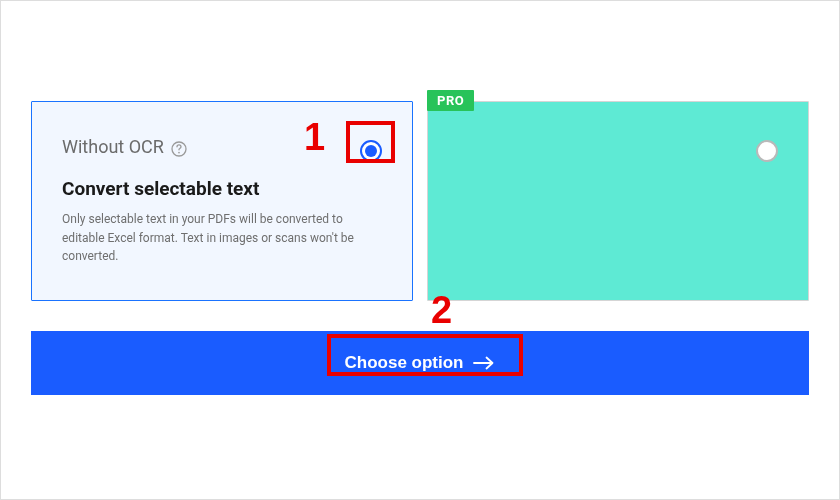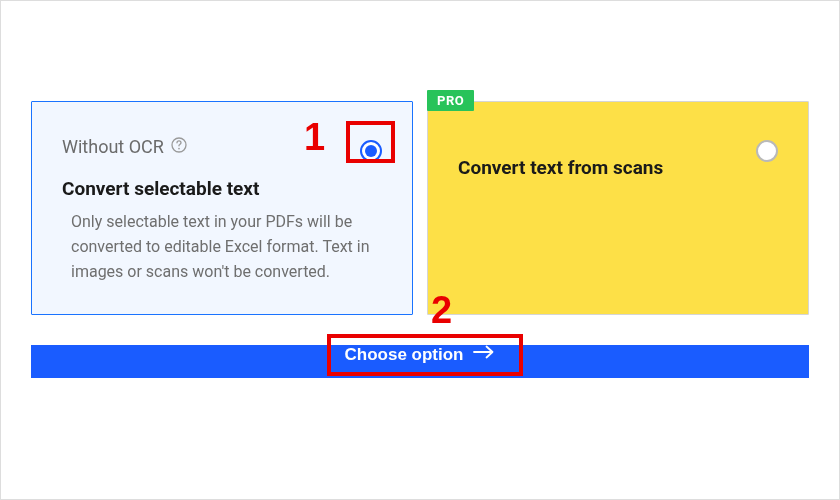--- a/index.html
+++ b/index.html
@@ -20,32 +20,32 @@
     }
     .options-row {
       display: flex;
       gap: 14px;
       margin-bottom: 30px;
     }
     .option-card {
       position: relative;
       flex: 1;
       border: 1px solid #d5d5d5;
-      background: #fde047;
+      background: #5eead4;
       padding: 34px 30px 30px 30px;
       border-radius: 1px;
       min-height: 200px;
     }
     .option-card.selected {
       border: 1.5px solid #1a73ff;
       background: #f2f7ff;
     }
     .option-header {
       display: flex;
-      align-items: flex-start;
+      align-items: flex-end;
       gap: 7px;
       margin-bottom: 14px;
     }
     .option-label {
       color: #6b6b6b;
       font-size: 18px;
     }
     .help-icon {
       display: inline-flex;
       align-items: center;
@@ -81,45 +81,44 @@
       background: #1a5cff;
     }
     .option-title {
       font-size: 19px;
       font-weight: 700;
       color: #1a1a1a;
       margin-bottom: 10px;
       margin-top: 20px;
     }
     .option-desc {
-      font-size: 16px;
+      font-size: 12px;
       color: #6f6f6f;
       line-height: 1.55;
       max-width: 310px;
-      margin-left: 9px;
     }
     .pro-badge {
       position: absolute;
       top: -12px;
       left: -1px;
       background: #28c35a;
       color: #fff;
       font-size: 13px;
       font-weight: 700;
       padding: 3px 10px;
       letter-spacing: 0.5px;
       border-radius: 1px;
     }
     .cta-button {
       display: flex;
-      align-items: flex-start;
+      align-items: center;
       justify-content: center;
       gap: 10px;
       width: 100%;
-      height: 33px;
+      height: 64px;
       background: #1a5cff;
       color: #fff;
       font-size: 17px;
       font-weight: 700;
       border: none;
       cursor: pointer;
     }
     .cta-button .arrow-icon {
       display: inline-flex;
       align-items: center;
@@ -168,21 +167,20 @@
       <div class="radio radio-selected">
         <div class="radio-dot"></div>
       </div>
       <div class="option-title">Convert selectable text</div>
       <div class="option-desc">Only selectable text in your PDFs will be converted to editable Excel format. Text in images or scans won't be converted.</div>
     </div>
 
     <div class="option-card">
       <div class="pro-badge">PRO</div>
       <div class="radio radio-unselected"></div>
-      <div class="option-title">Convert text from scans</div>
     </div>
 
   </div>
 
   <button class="cta-button">
     <span>Choose option</span>
     <span class="arrow-icon">
       <svg width="22" height="14" viewBox="0 0 22 14" fill="none">
         <line x1="1" y1="7" x2="19" y2="7" stroke="#fff" stroke-width="1.8" stroke-linecap="round"></line>
         <polyline points="13.5,1.5 19.5,7 13.5,12.5" stroke="#fff" stroke-width="1.8" fill="none" stroke-linecap="round" stroke-linejoin="round"></polyline>

